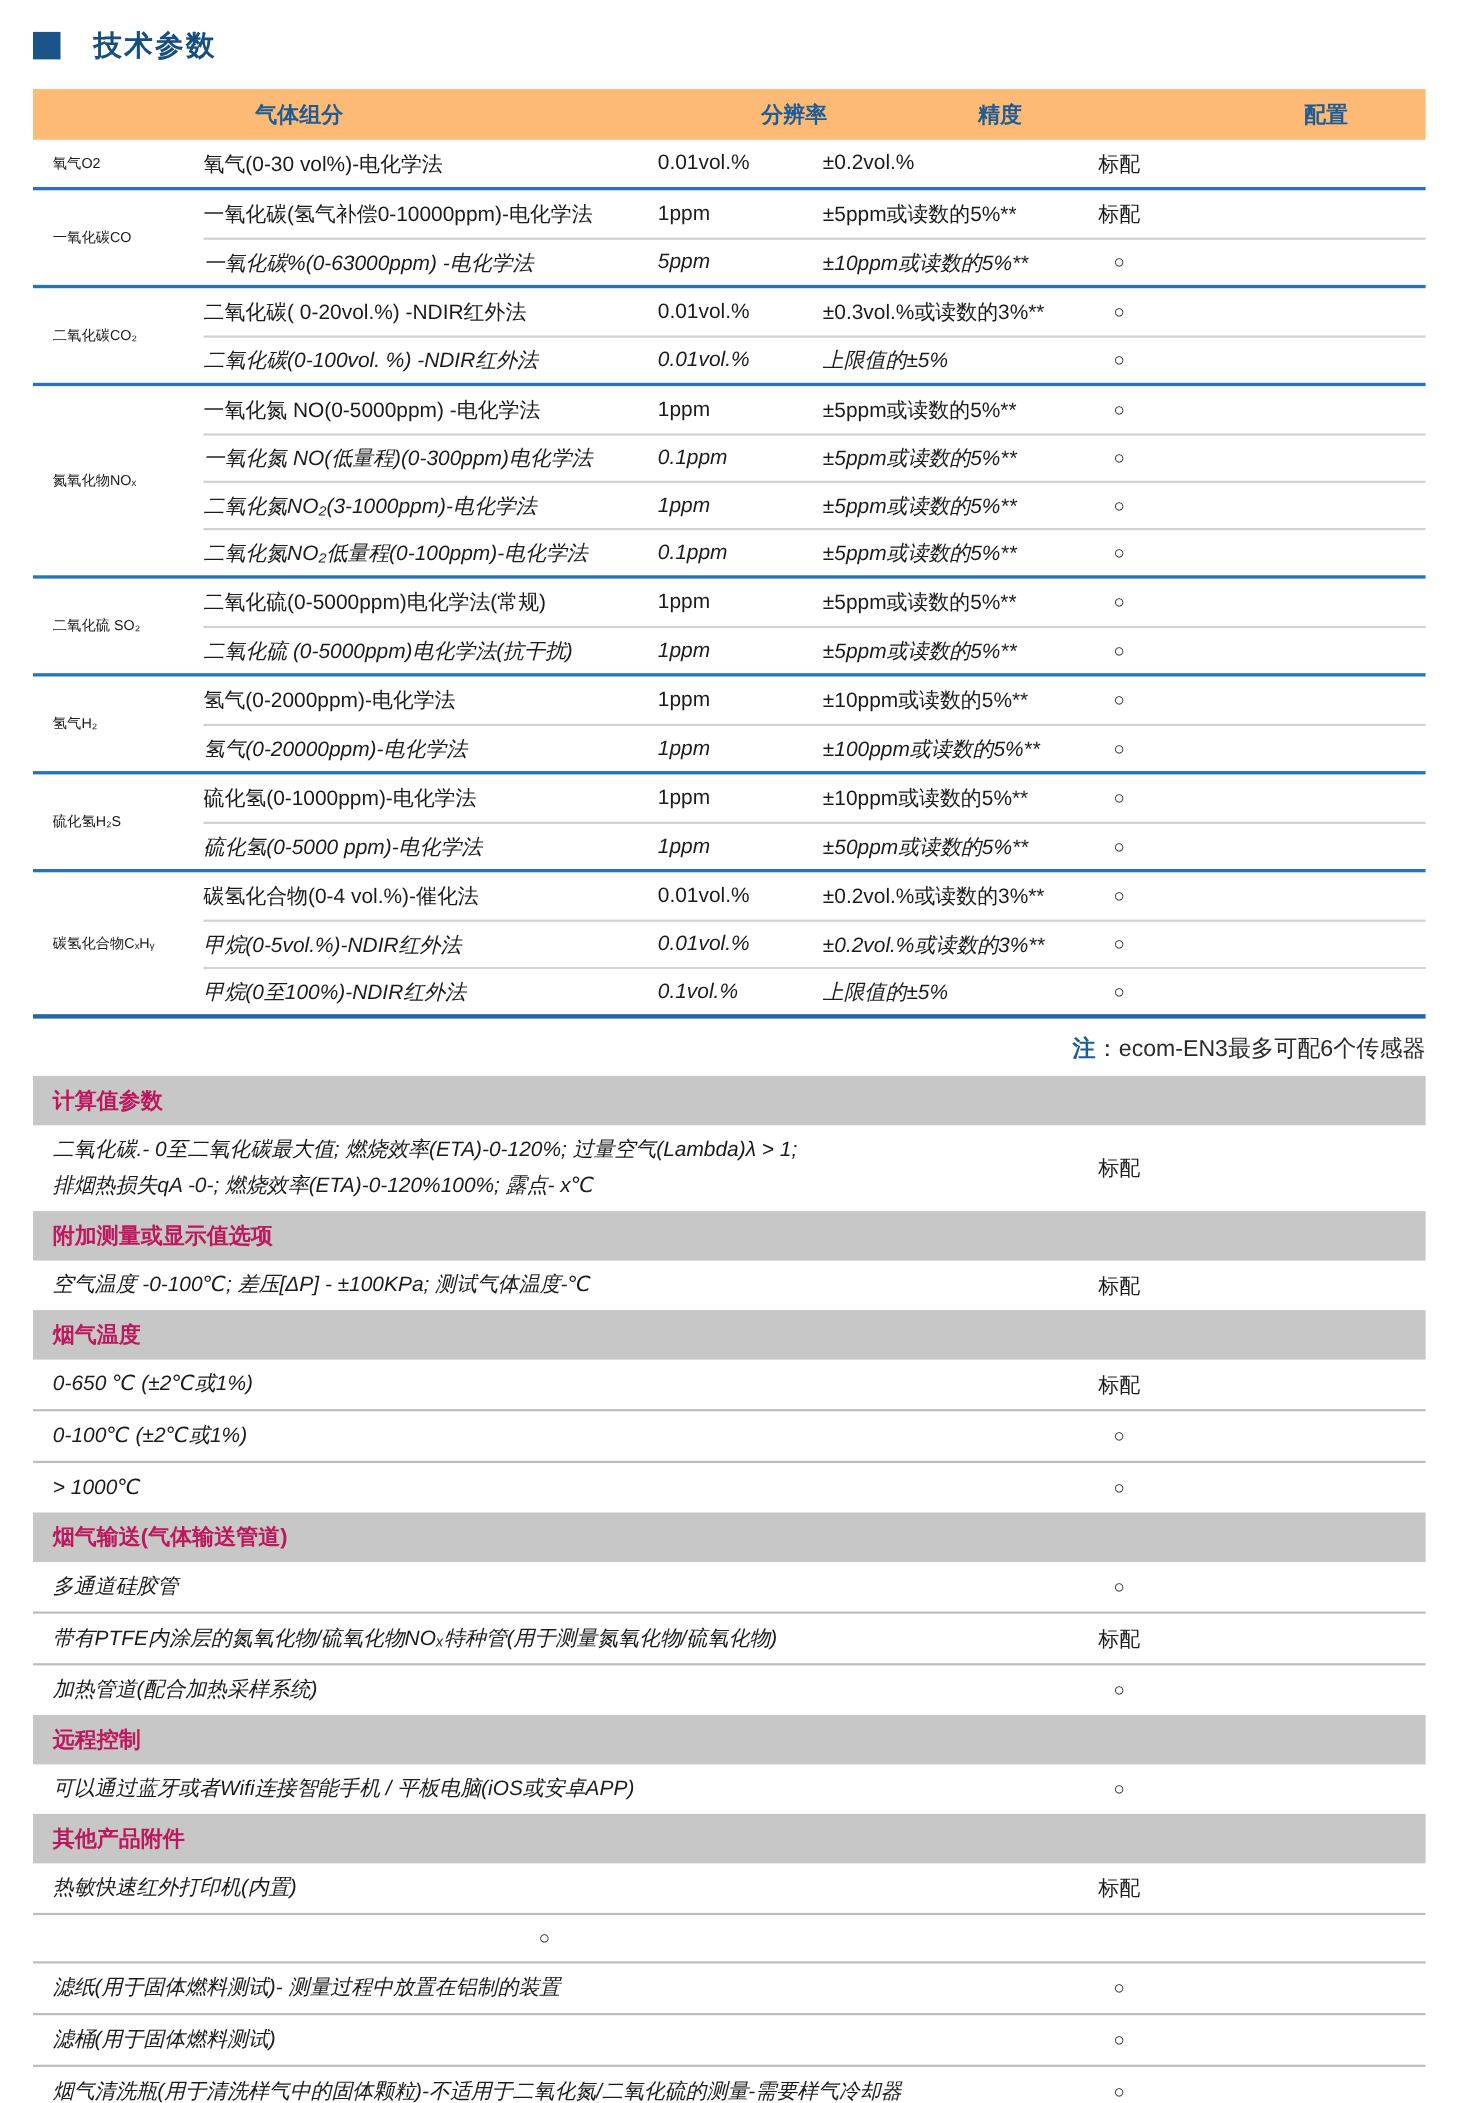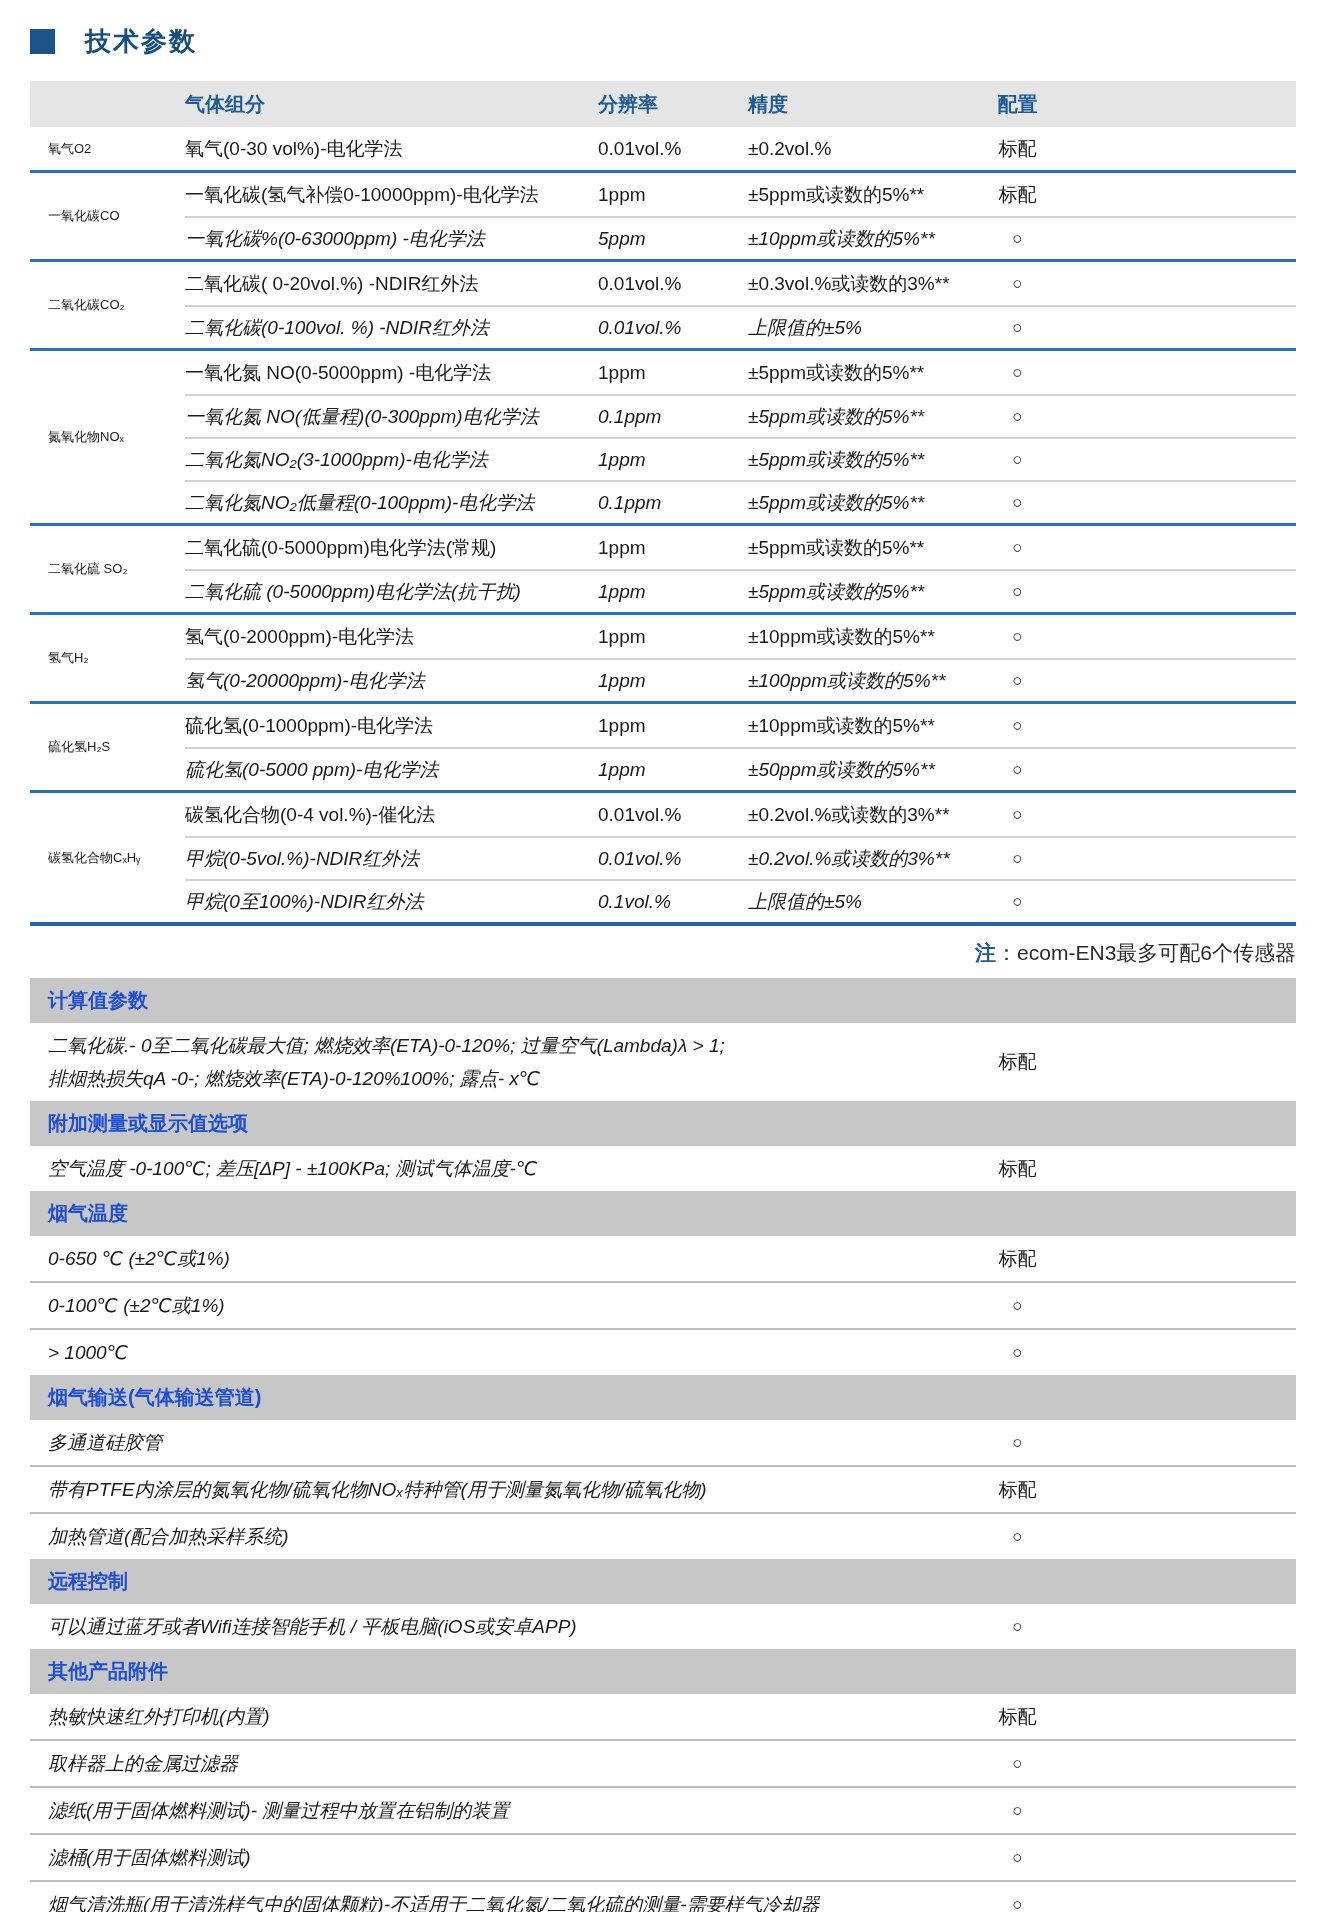--- a/index.html
+++ b/index.html
@@ -14,26 +14,27 @@
   
   .title-row { display: flex; align-items: center; gap: 30px; margin: 4px 0 22px 0; }
   .title-square { width: 25px; height: 25px; background: #1a5488; flex: 0 0 auto; }
   .title-text { font-size: 26px; font-weight: bold; color: #174e80; letter-spacing: 2px; }
 
   
   .gas-table { border-bottom: 4px solid #2166a8; }
   .gas-header {
     display: grid;
     grid-template-columns: 155px 413px 150px 212px 115px 1fr;
-    background: #e5e5e5;
+    background: #fdba74;
     height: 46px;
     align-items: center;
     color: #1d5c96;
     font-weight: bold;
     font-size: 20px;
+    gap: 47px;
   }
   .gas-header .center { text-align: center; }
   .gas-group { display: grid; grid-template-columns: 155px 1fr; }
   .gas-group + .gas-group { border-top: 3px solid #2573bb; }
   .group-label {
     display: flex; align-items: center;
     padding-left: 18px;
     font-size: 13px;
     text-align: center;
   }
@@ -59,21 +60,21 @@
   .note-label { color: #1d5c96; font-weight: bold; }
 
   
   .section-bar {
     height: 45px;
     background: #c7c7c7;
     display: flex;
     align-items: center;
     padding-left: 18px;
   }
-  .section-bar span { color: #1d4ed8; font-weight: bold; font-size: 20px; }
+  .section-bar span { color: #be185d; font-weight: bold; font-size: 20px; }
   .section-row {
     display: grid;
     grid-template-columns: 930px 115px 1fr;
     align-items: center;
     min-height: 44px;
     font-size: 19px;
   }
   .section-row + .section-row { border-top: 2px solid #bdbdbd; }
   #sections .section-row:last-child { border-bottom: 2px solid #bdbdbd; }
   .sec-label { padding: 6px 0 6px 18px; line-height: 33px; font-style: italic; }
@@ -356,23 +357,20 @@
         <span>其他产品附件</span>
       </div>
       <div class="section-row">
         <div class="sec-label">
           <div>热敏快速红外打印机(内置)</div>
         </div>
         <div class="sec-config">标配</div>
         <div></div>
       </div>
       <div class="section-row">
-        <div class="sec-label">
-          <div>取样器上的金属过滤器</div>
-        </div>
         <div class="sec-config circle-mark">○</div>
         <div></div>
       </div>
       <div class="section-row">
         <div class="sec-label">
           <div>滤纸(用于固体燃料测试)- 测量过程中放置在铝制的装置</div>
         </div>
         <div class="sec-config circle-mark">○</div>
         <div></div>
       </div>

